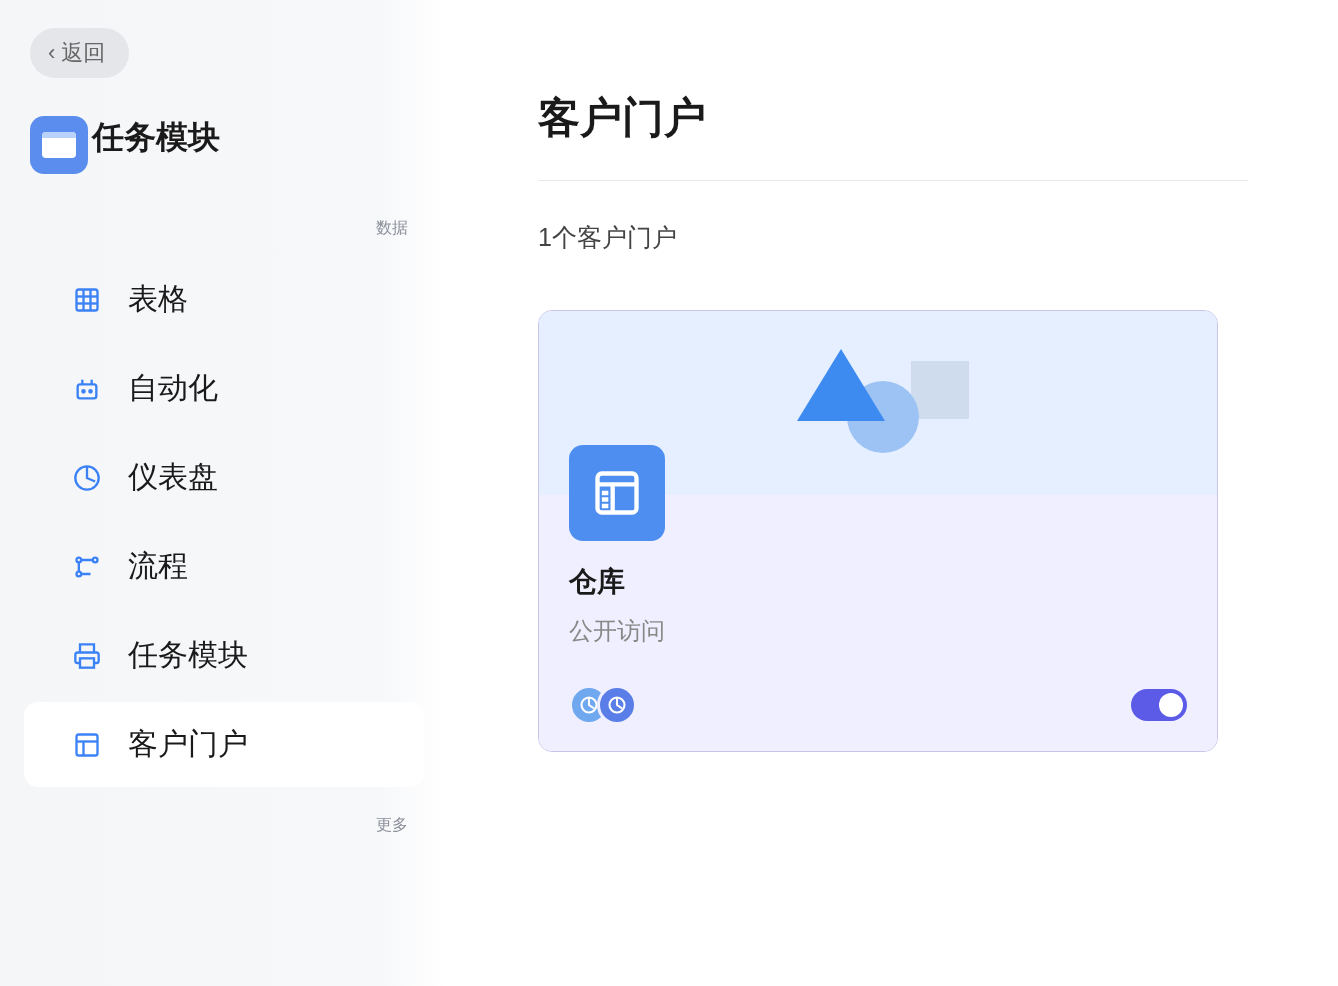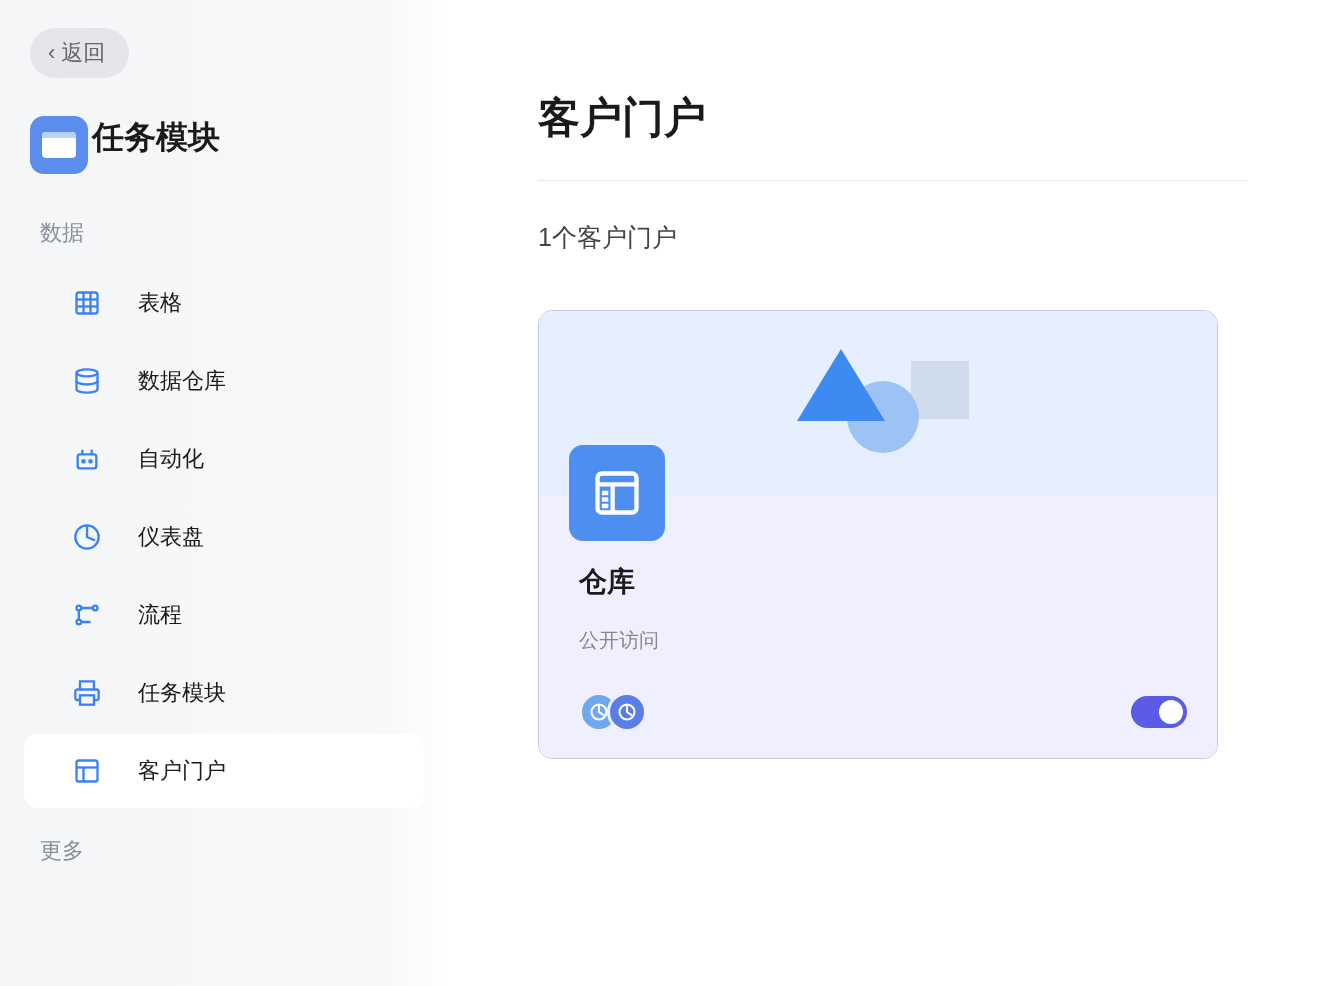--- a/index.html
+++ b/index.html
@@ -70,31 +70,32 @@
       height: 6px;
       background: #b8d2fb;
       border-radius: 4px 4px 0 0;
     }
     .module-title {
       font-size: 32px;
       font-weight: 700;
       color: #1a1a1a;
     }
     .section-label {
-      font-size: 22px;
+      font-size: 16px;
       color: #8b8f99;
       padding: 24px 40px 14px 40px;
       font-weight: 500;
+      text-align: right;
     }
     .menu-item {
       display: flex;
       align-items: center;
-      gap: 36px;
+      gap: 26px;
       padding: 22px 40px 22px 48px;
-      font-size: 22px;
+      font-size: 30px;
       font-weight: 500;
       color: #1a1a1a;
       cursor: pointer;
       margin: 4px 24px;
       border-radius: 14px;
     }
     .menu-item.active {
       background: #ffffff;
     }
     .menu-icon {
@@ -178,31 +179,31 @@
       border-radius: 14px;
       position: absolute;
       left: 30px;
       bottom: -46px;
       display: flex;
       align-items: center;
       justify-content: center;
     }
     .card-body {
       background: #f0efff;
-      padding: 68px 30px 26px 40px;
+      padding: 68px 30px 26px 30px;
     }
     .card-title {
       font-size: 28px;
       font-weight: 700;
       color: #1a1a1a;
     }
     .card-subtitle {
-      font-size: 20px;
+      font-size: 24px;
       color: #888;
-      margin-top: 26px;
+      margin-top: 14px;
     }
     .card-footer {
       display: flex;
       justify-content: space-between;
       align-items: center;
       margin-top: 38px;
     }
     .stacked-pies {
       display: flex;
     }
@@ -261,30 +262,20 @@
           <rect x="3" y="3" width="18" height="18" rx="2"></rect>
           <line x1="3" y1="9" x2="21" y2="9"></line>
           <line x1="3" y1="15" x2="21" y2="15"></line>
           <line x1="9" y1="3" x2="9" y2="21"></line>
           <line x1="15" y1="3" x2="15" y2="21"></line>
         </svg>
     </span>
     <span>表格</span>
   </div>
 
-  <div class="menu-item">
-    <span class="menu-icon">
-      <svg viewBox="0 0 24 24" fill="none" stroke="currentColor" stroke-width="2">
-          <ellipse cx="12" cy="5" rx="9" ry="3"></ellipse>
-          <path d="M3 5v14a9 3 0 0 0 18 0V5"></path>
-          <path d="M3 12a9 3 0 0 0 18 0"></path>
-        </svg>
-    </span>
-    <span>数据仓库</span>
-  </div>
 
   <div class="menu-item">
     <span class="menu-icon">
       <svg viewBox="0 0 24 24" fill="none" stroke="currentColor" stroke-width="2">
           <rect x="4" y="8" width="16" height="12" rx="2"></rect>
           <line x1="8" y1="4" x2="8" y2="8"></line>
           <line x1="16" y1="4" x2="16" y2="8"></line>
           <circle cx="9" cy="14" r="1" fill="currentColor"></circle>
           <circle cx="15" cy="14" r="1" fill="currentColor"></circle>
         </svg>

